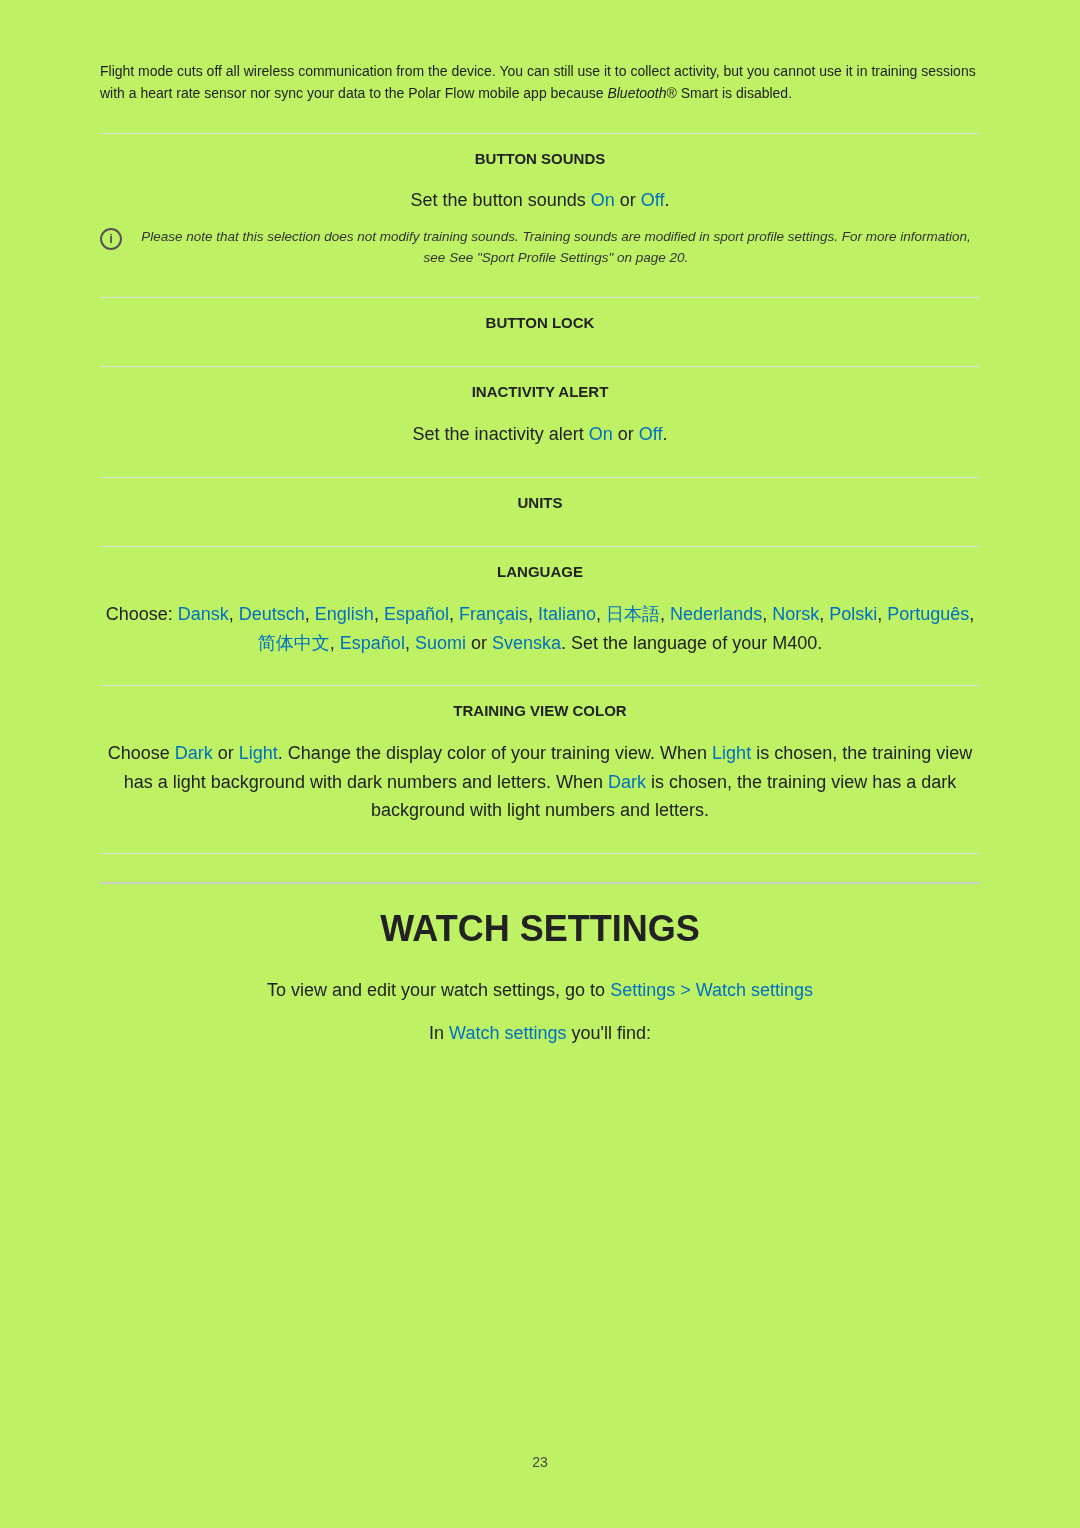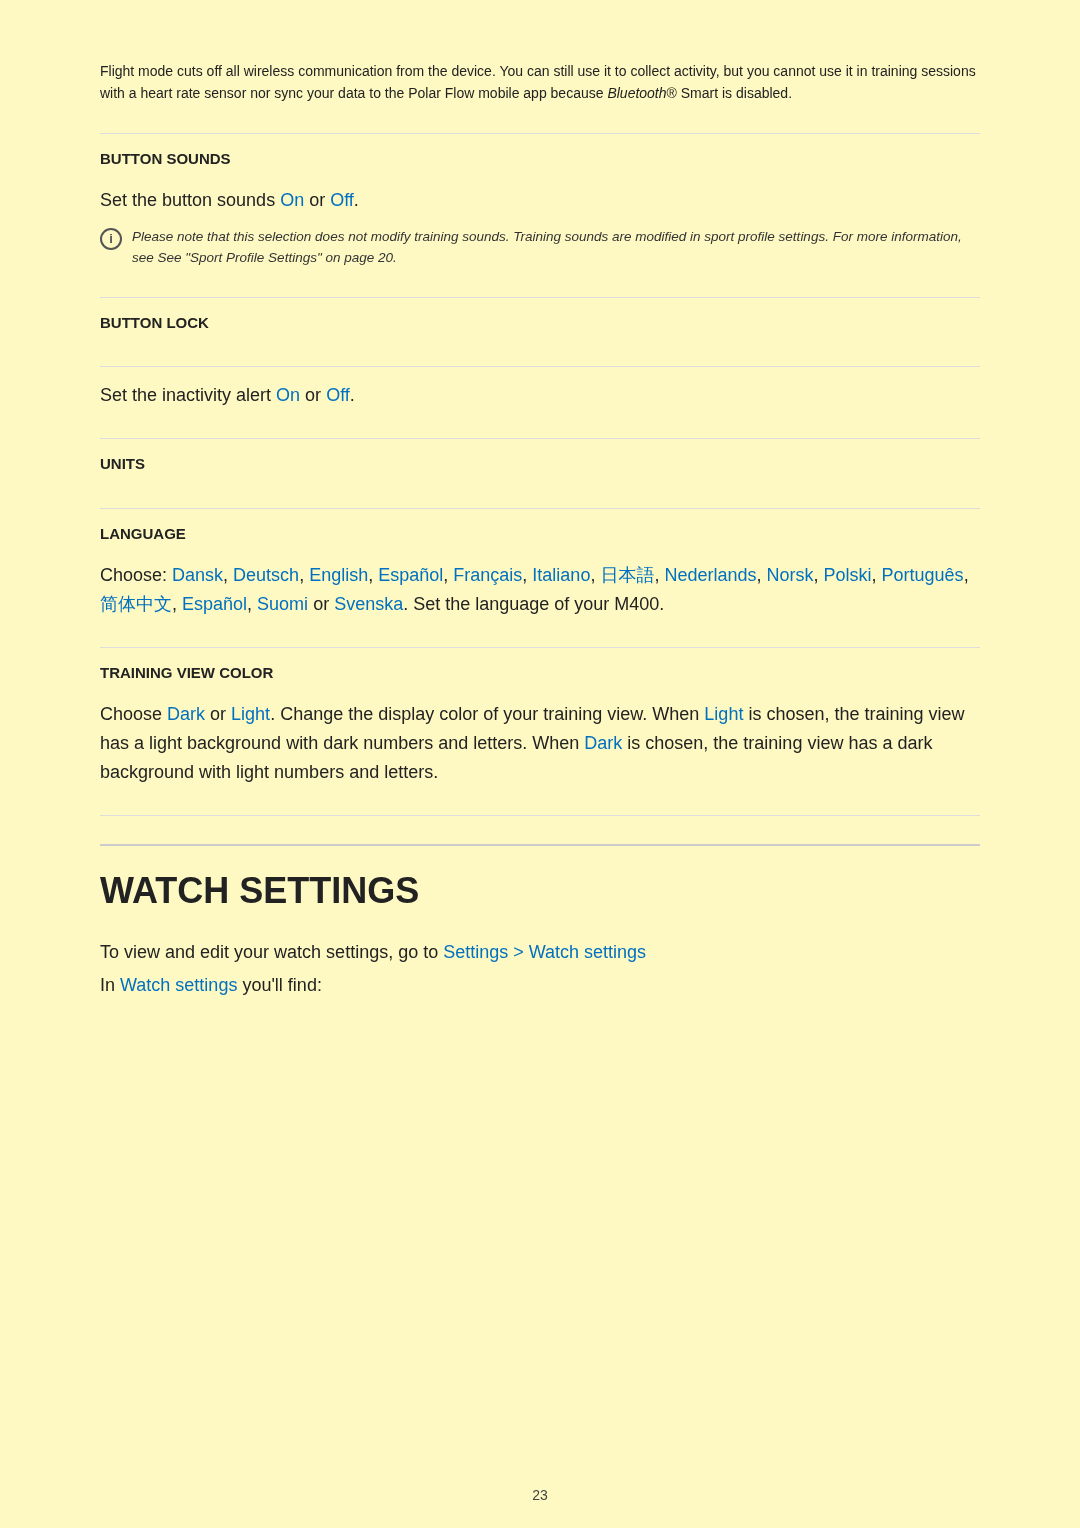--- a/index.html
+++ b/index.html
@@ -12,34 +12,35 @@
       background: #ffffff;
       font-family: Arial, Helvetica, sans-serif;
       font-size: 14px;
       color: #222222;
       line-height: 1.5;
     }
 
     .page {
       width: 1080px;
       min-height: 1528px;
-      background: #fef9c3;
+      background: #bef264;
       padding: 60px 100px 80px 100px;
       position: relative;
     }
 
     .intro-text {
       margin-bottom: 28px;
       font-size: 14px;
       color: #222;
       line-height: 1.6;
     }
 
     .section {
       margin-bottom: 28px;
+      text-align: center;
     }
 
     .section-heading {
       font-size: 15px;
       font-weight: bold;
       color: #222;
       margin-bottom: 12px;
       padding-bottom: 4px;
     }
 
@@ -88,21 +89,21 @@
       font-weight: bold;
       color: #222;
       margin-bottom: 20px;
       margin-top: 10px;
       border-top: 2px solid #ccc;
       padding-top: 18px;
     }
 
     .page-number {
       position: absolute;
-      bottom: 22px;
+      bottom: 55px;
       left: 50%;
       transform: translateX(-50%);
       font-size: 14px;
       color: #444;
     }
 
     .divider-section {
       border-top: 1px solid #ddd;
       margin-bottom: 14px;
     }
@@ -132,20 +133,21 @@
     </div>
   </div>
 
   <div class="section">
     <div class="divider-section"></div>
     <div class="section-heading">BUTTON LOCK</div>
   </div>
 
   <div class="section">
     <div class="divider-section"></div>
+    <div class="section-heading">INACTIVITY ALERT</div>
     <div class="section-body">
       Set the inactivity alert <a class="link">On</a> or <a class="link">Off</a>.
     </div>
   </div>
 
   <div class="section">
     <div class="divider-section"></div>
     <div class="section-heading">UNITS</div>
   </div>
 
@@ -180,21 +182,21 @@
       background with light numbers and letters.
     </div>
   </div>
 
   <div class="section">
     <div class="divider-section"></div>
   </div>
 
   <div class="section">
     <h1 class="watch-settings-heading">WATCH SETTINGS</h1>
-    <div class="section-body" style="margin-bottom: 4px;">
+    <div class="section-body" style="margin-bottom: 14px;">
       To view and edit your watch settings, go to <a class="link">Settings &gt; Watch settings</a>
     </div>
     <div class="section-body">
       In <a class="link">Watch settings</a> you'll find:
     </div>
   </div>
 
   <div class="page-number">23</div>
 
 </div>

